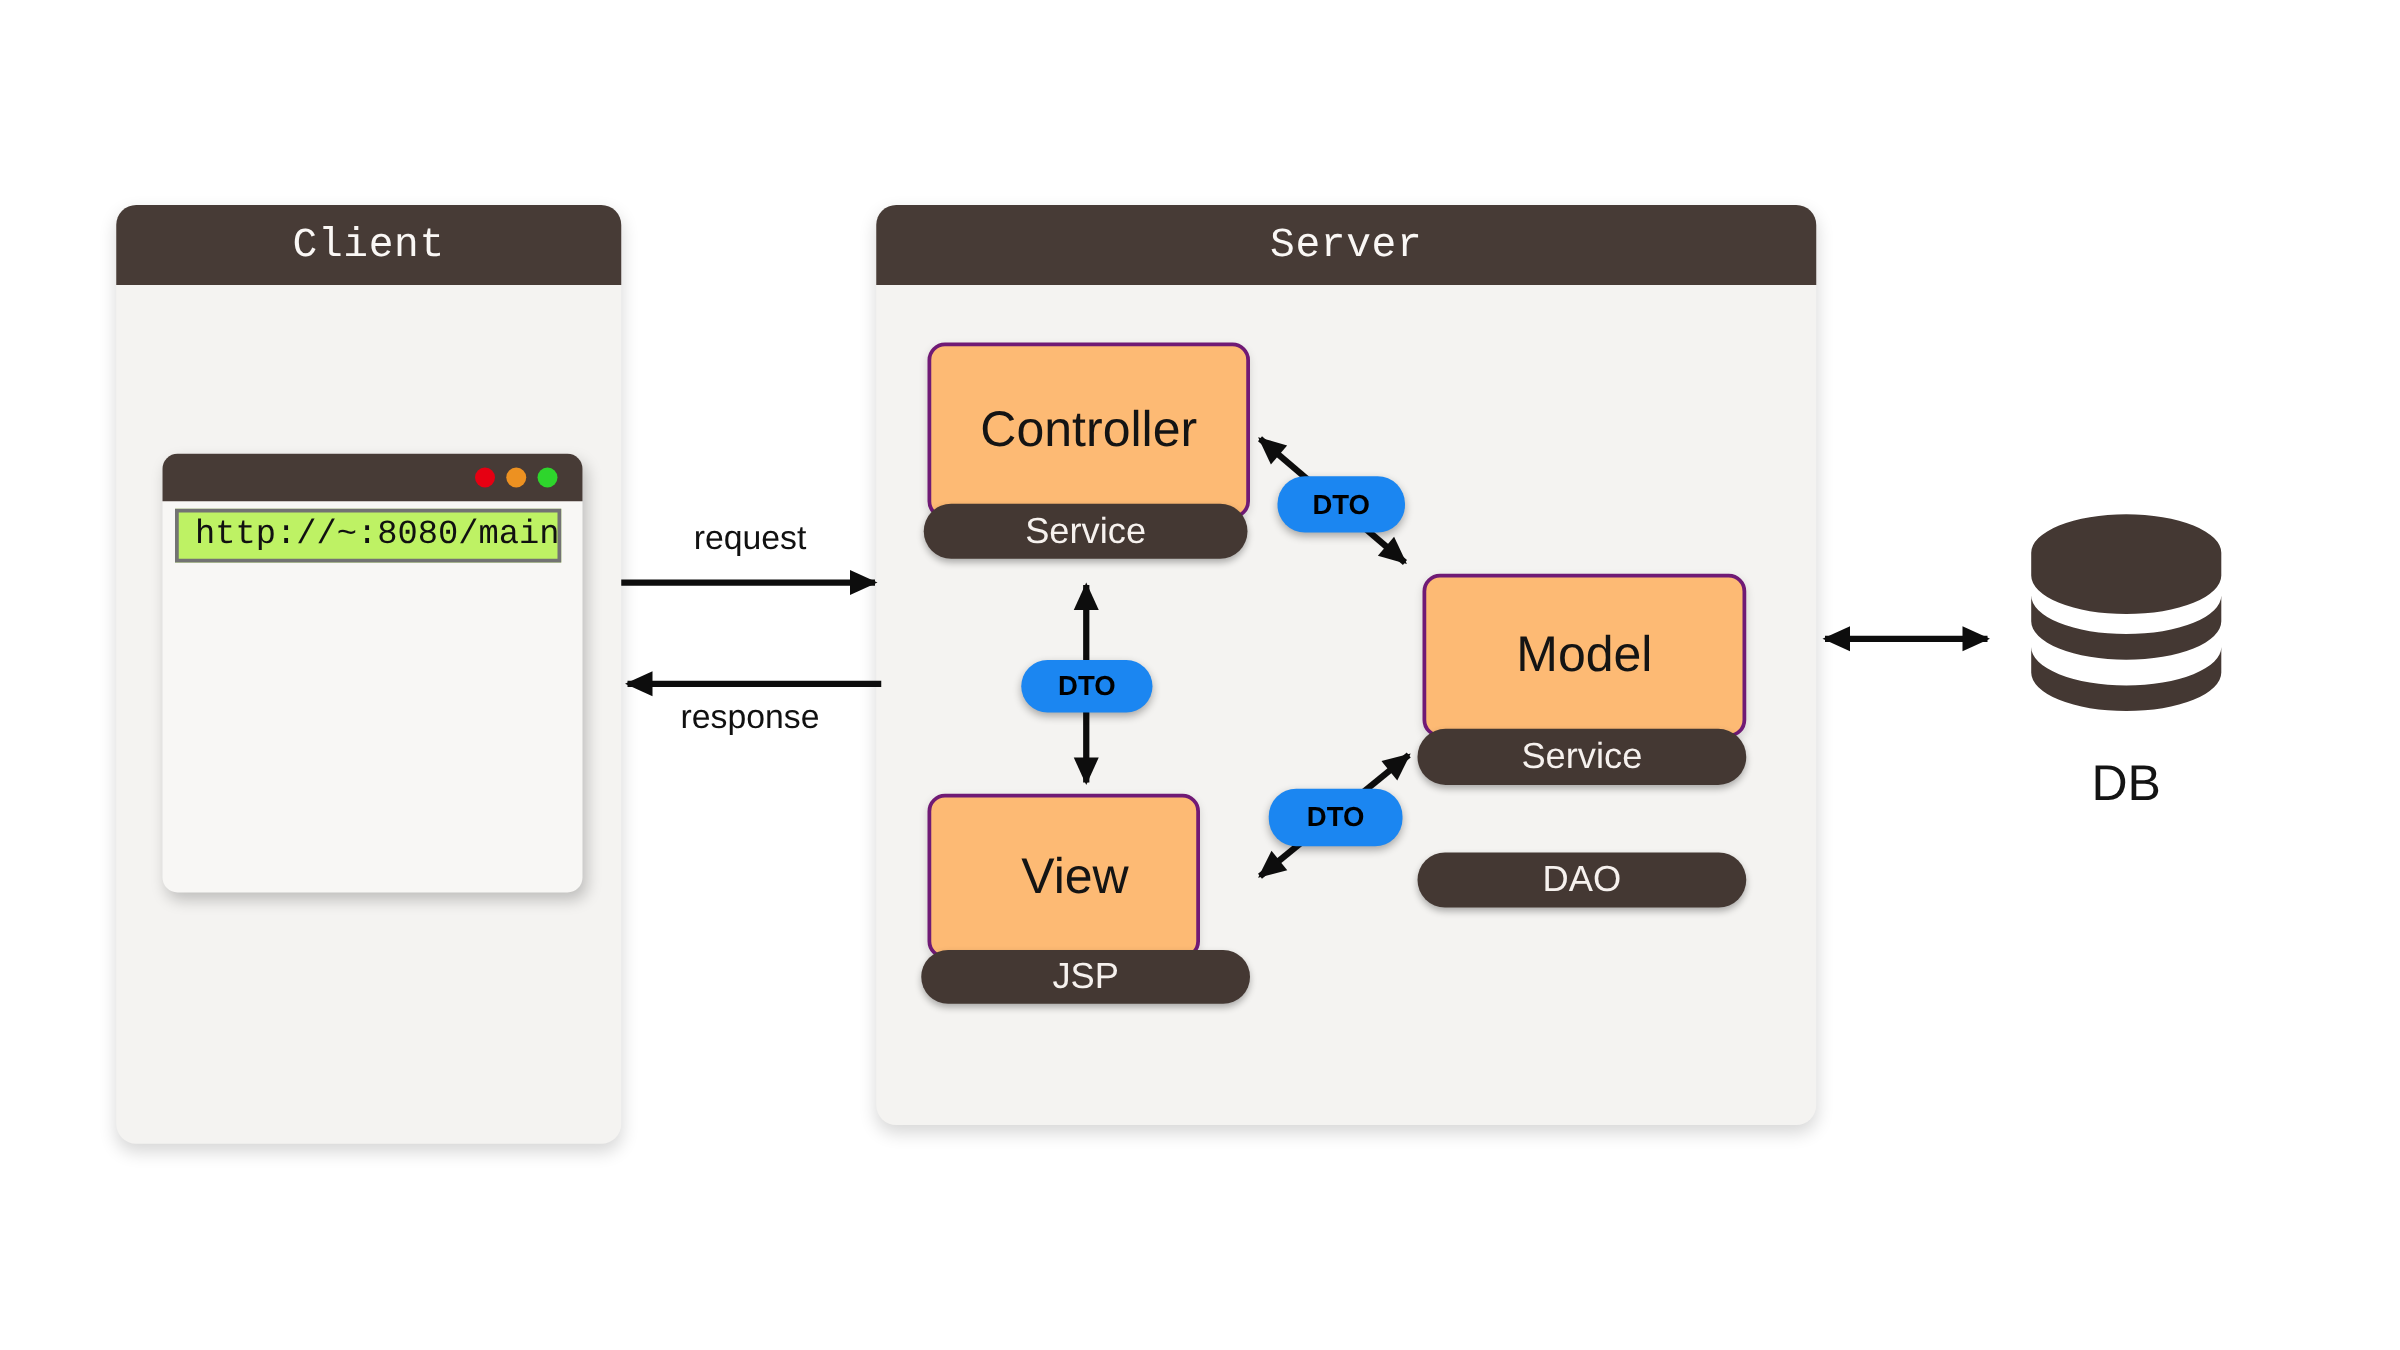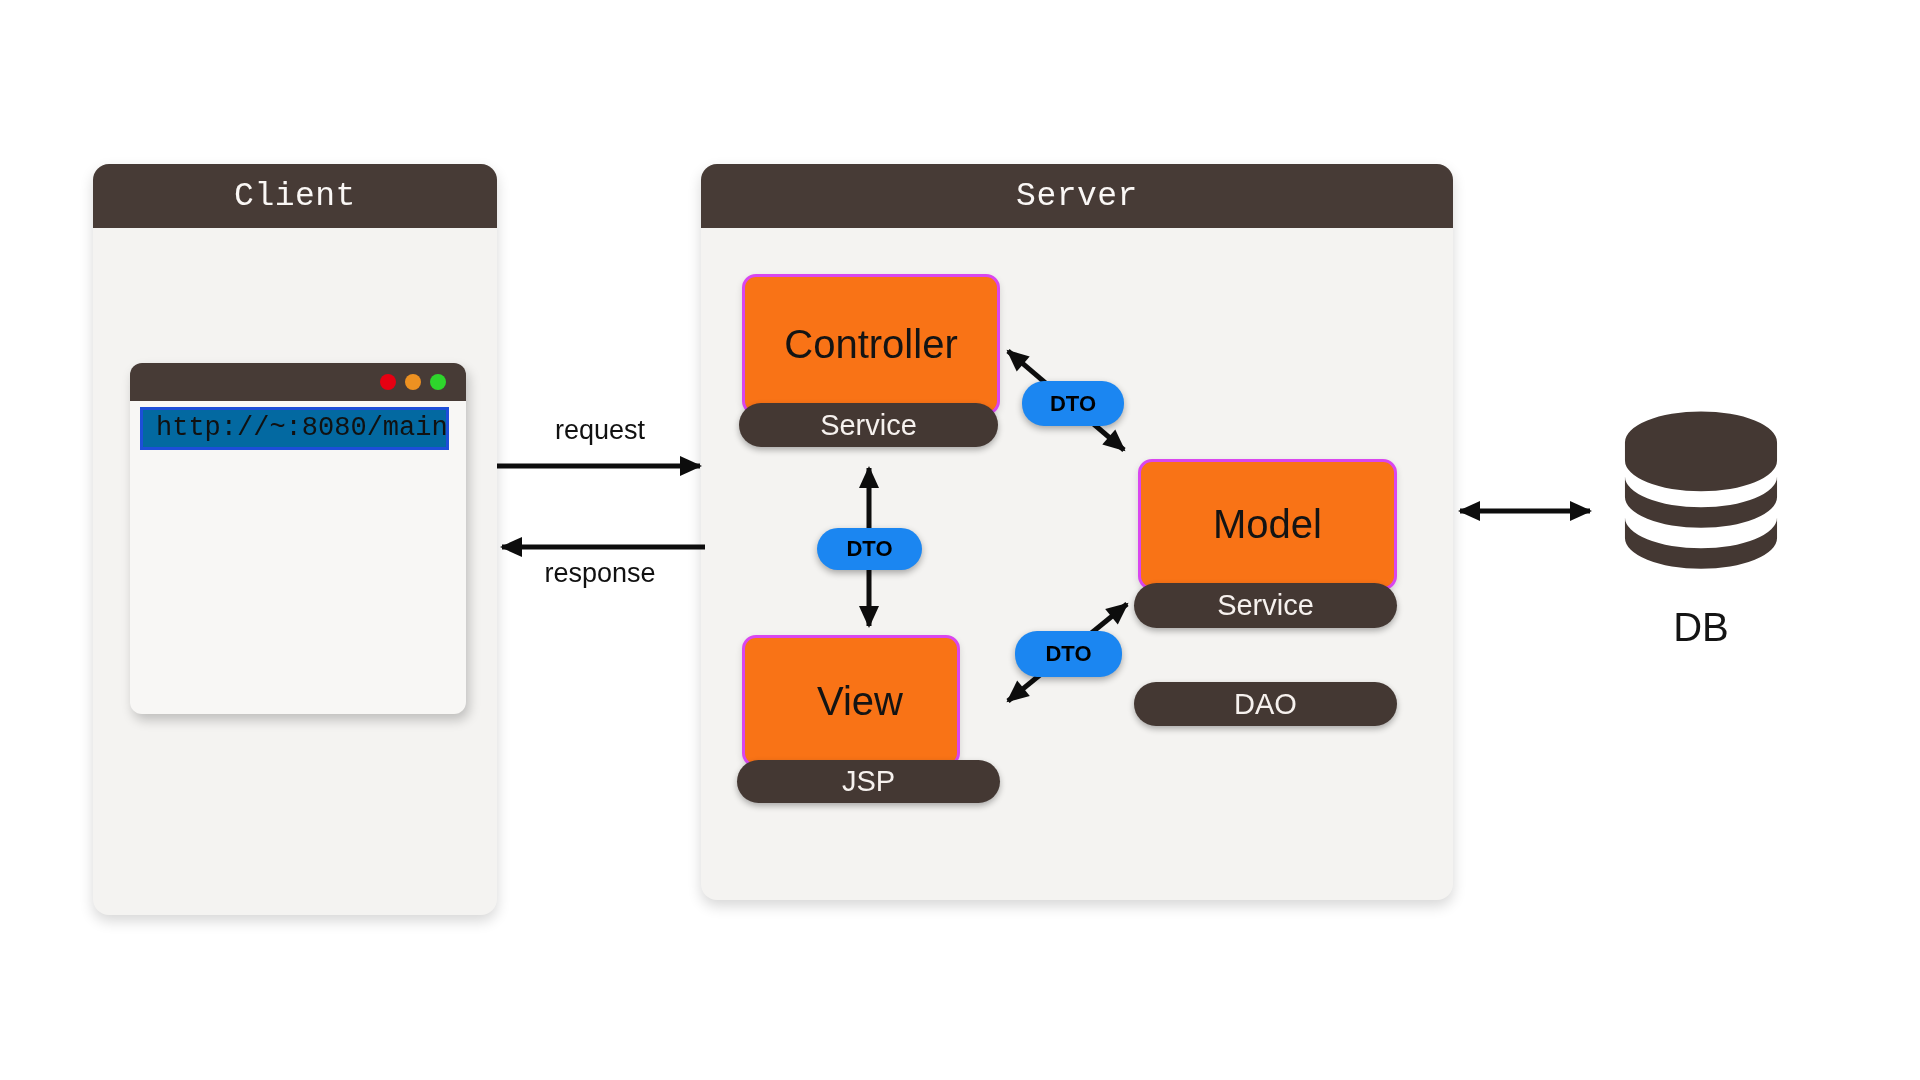--- a/index.html
+++ b/index.html
@@ -27,28 +27,28 @@
   }
   .browser-bar{
     position:absolute;left:0;top:0;width:100%;height:38px;background:#473b36;
     border-radius:12px 12px 0 0;
   }
   .dot{position:absolute;top:11px;width:16px;height:16px;border-radius:50%;}
   .dot.red{left:250px;background:#e60012;}
   .dot.orange{left:275px;background:#ed9121;}
   .dot.green{left:300px;background:#2ed52c;}
   .urlbar{
-    position:absolute;left:10px;top:44px;width:290px;height:37px;background:#0369a1;
-    border:3px solid #1d4ed8;font-size:27px;line-height:37px;padding-left:13px;
+    position:absolute;left:10px;top:44px;width:290px;height:37px;background:#bef264;
+    border:3px solid #737373;font-size:27px;line-height:37px;padding-left:13px;
     color:#111111;white-space:nowrap;
   }
 
   
   .box{
-    position:absolute;background:#f97316;border:3px solid #d946ef;border-radius:14px;
+    position:absolute;background:#fdba74;border:3px solid #701a75;border-radius:14px;
     display:flex;align-items:center;justify-content:center;
     box-shadow:0 3px 7px rgba(0,0,0,.13);z-index:2;box-sizing:border-box;
   }
   .box-label{font-size:40px;color:#141414;}
   .box-controller{left:742px;top:274px;width:258px;height:141px;}
   .box-model{left:1138px;top:459px;width:259px;height:131px;}
   .box-view{left:742px;top:635px;width:218px;height:132px;padding-left:18px;}
 
   .pill{
     position:absolute;background:#443833;border-radius:23px;color:#f6f1ee;

